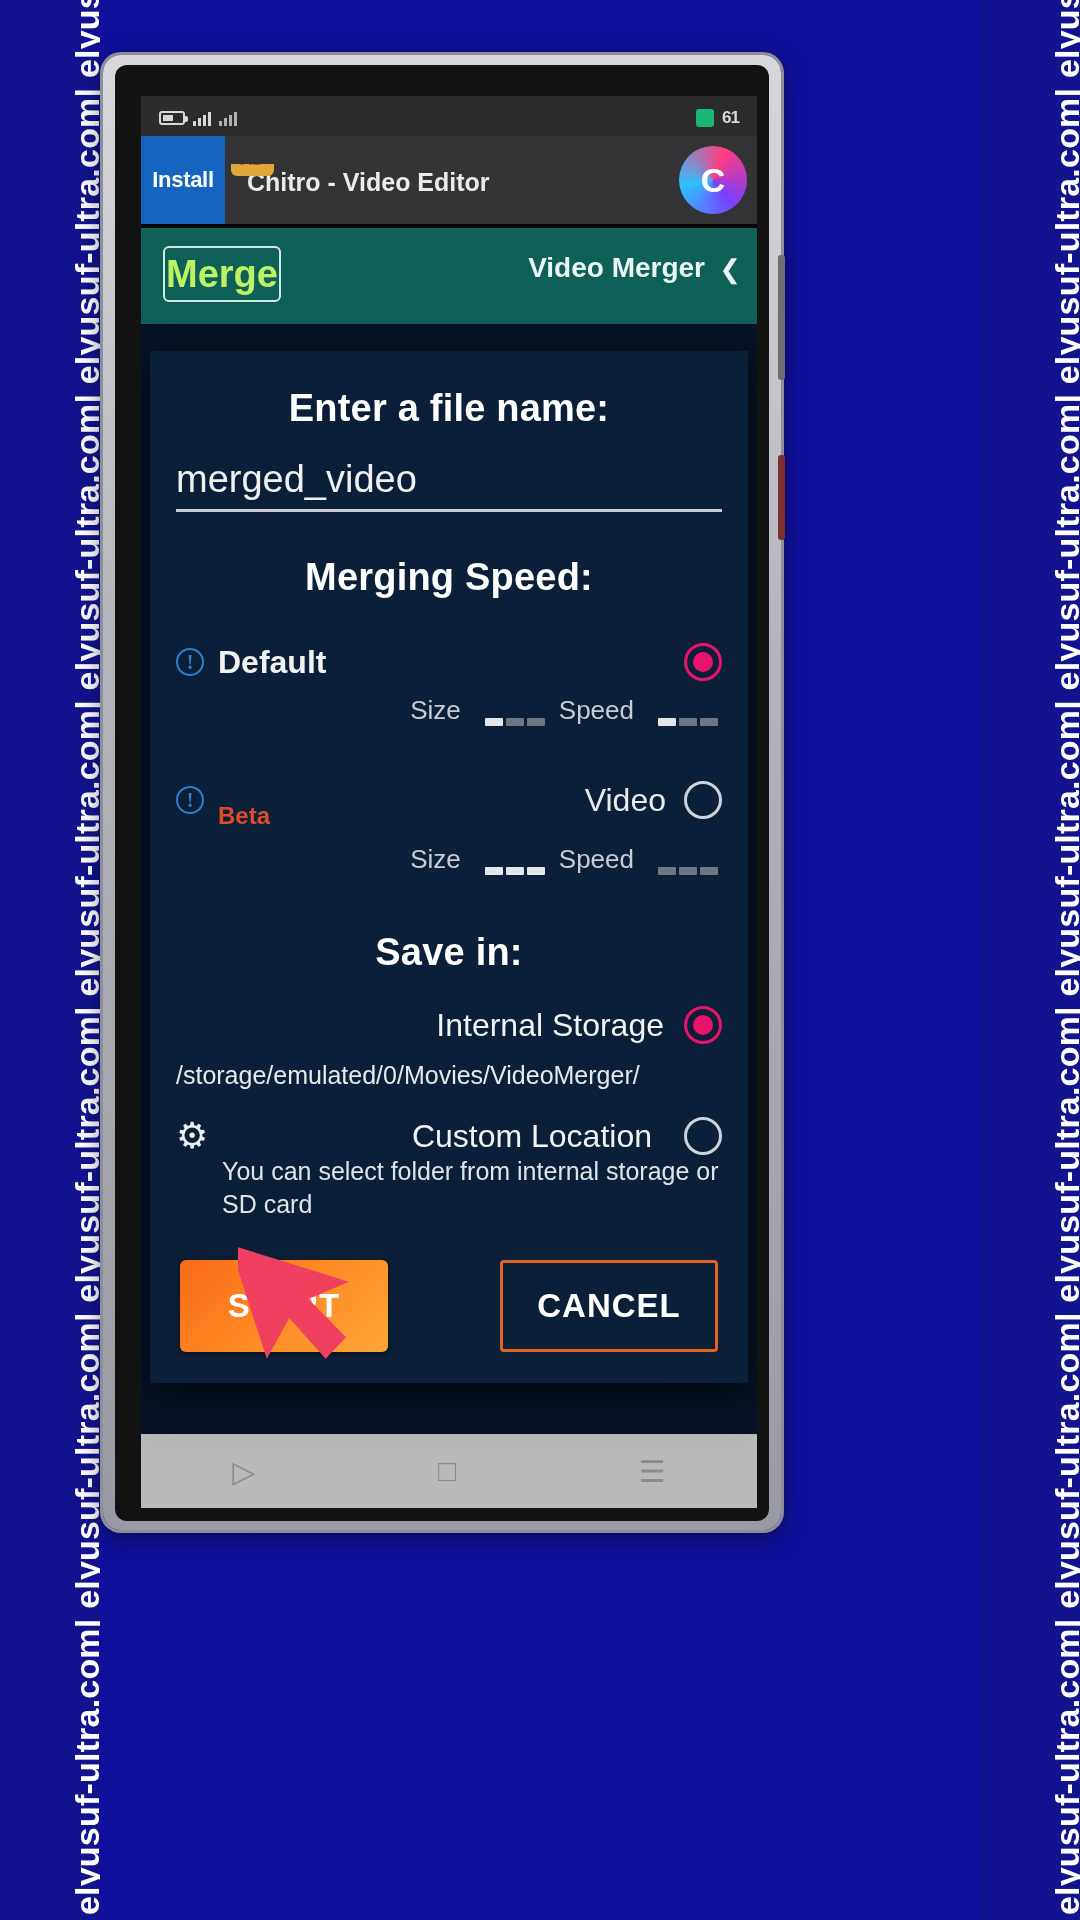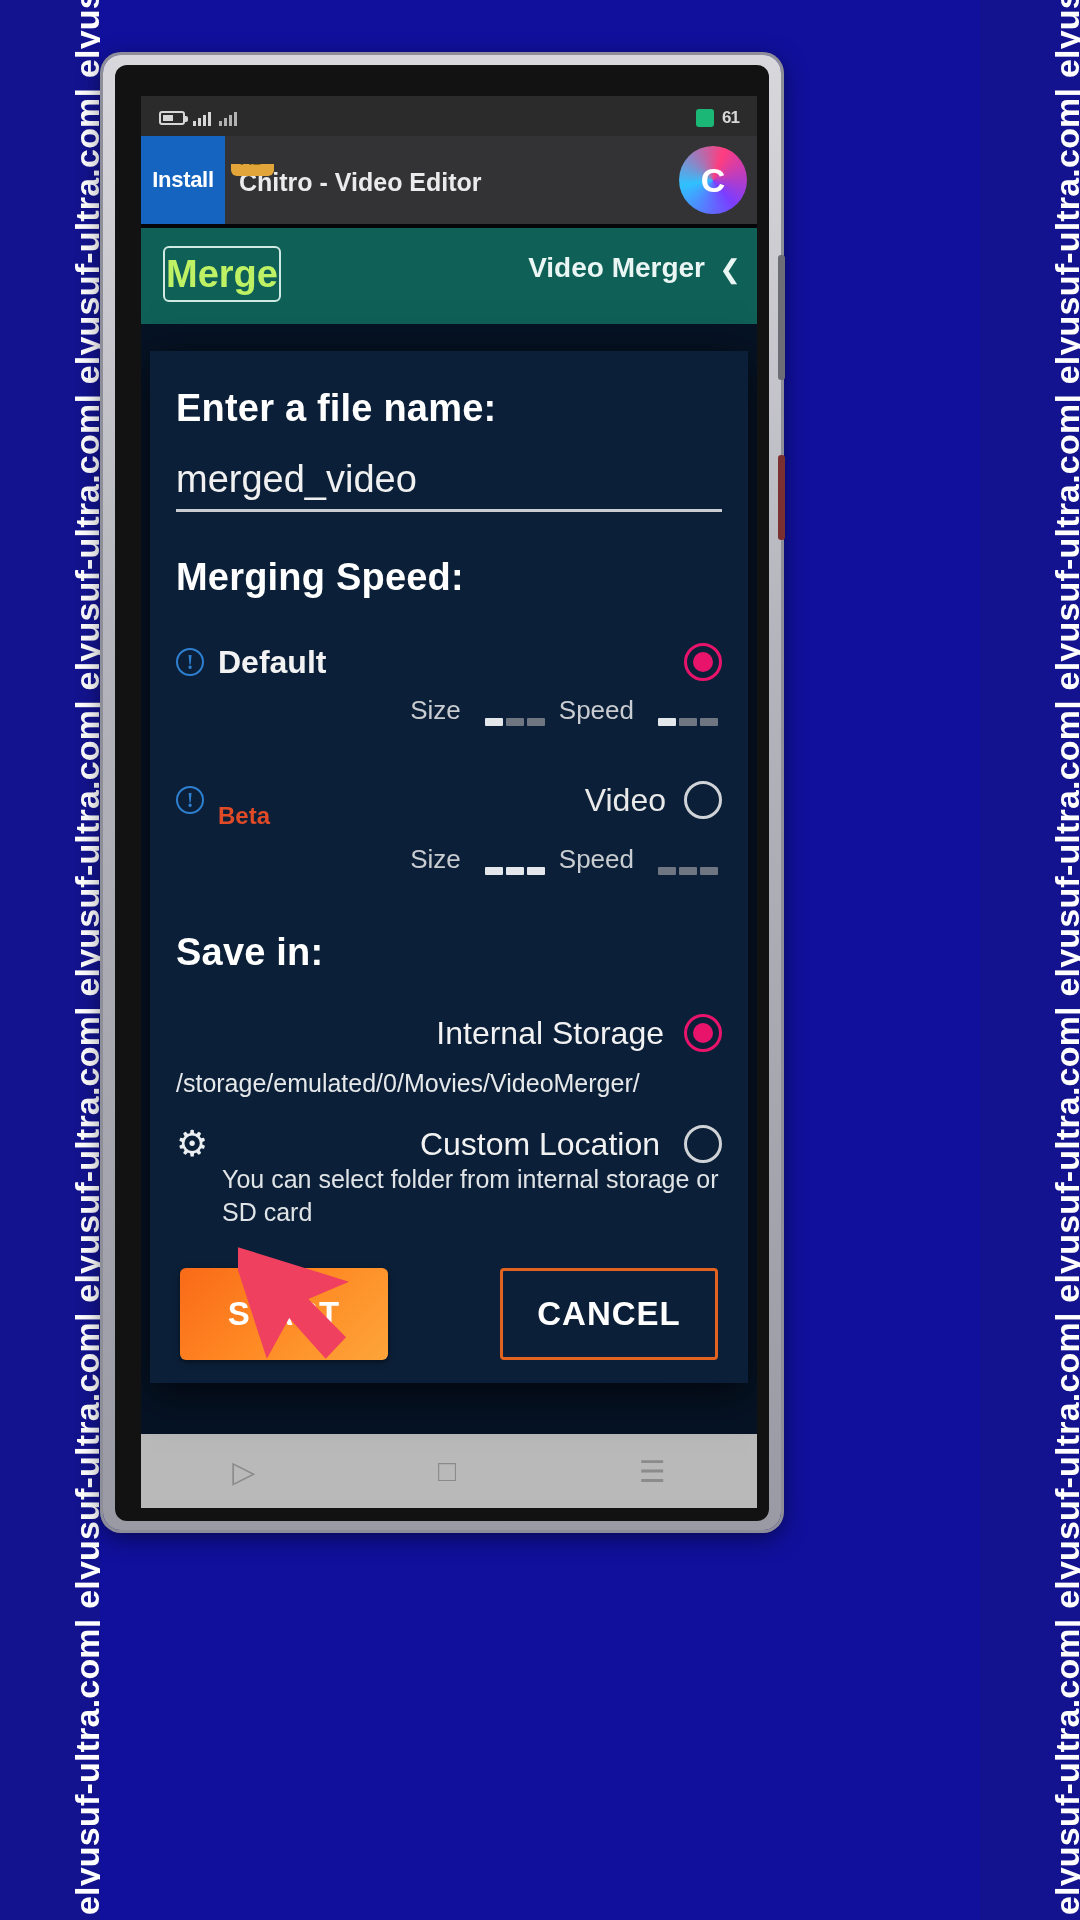--- a/index.html
+++ b/index.html
@@ -103,21 +103,21 @@
   #ad-banner {
     position: absolute; left: 0; top: 40px; width: 616px; height: 88px;
     background: #333336;
     display: flex; align-items: center;
   }
   #ad-install {
     width: 84px; height: 88px; background: #1565c0;
     display:flex; align-items:center; justify-content:center;
     color:#fff; font-size:22px; font-weight:600; letter-spacing:-.3px;
   }
-  #ad-body { position:relative; flex:1; padding-left: 14px; overflow:hidden; }
+  #ad-body { position:relative; flex:1; padding-left: 22px; overflow:hidden; }
   #ad-tag {
     position:absolute; left: 6px; top: -16px;
     background:#e2a53a; color:#8a6a12;
     font-size:17px; font-weight:700;
     padding: 2px 9px 6px 9px; border-radius: 0 0 6px 6px;
   }
   #ad-title { color:#ebebeb; font-size:25px; font-weight:700; margin-top:4px; }
   #ad-sub { color:#9b9b9b; font-size:22px; margin-top:2px; white-space:nowrap; }
   #ad-logo {
     width:68px;height:68px;border-radius:50%;margin-right:10px;
@@ -189,21 +189,21 @@
   
   #dialog {
     position:absolute; left:9px; top:255px;
     width:598px; height:1032px;
     background:#0b2038;
     box-shadow:0 10px 40px rgba(0,0,0,.7);
     padding: 0 26px;
     color:#fff;
   }
   .dlg-h {
-    text-align:left; font-size:38px; font-weight:700;
+    text-align:center; font-size:38px; font-weight:700;
     color:#ffffff; letter-spacing:.2px;
   }
   #h-filename { margin-top:36px; }
   #filename-input {
     margin-top: 28px;
     font-size:38px; color:#f0f0f0; padding-bottom:8px;
     border-bottom:3px solid #c9ccd1; text-align:left;
   }
   #h-speed { margin-top:44px; }
 
@@ -241,35 +241,35 @@
   .meter-group { display:flex; align-items:flex-end; gap:24px; }
   .meter-label { font-size:26px; color:#c9ccd0; }
   .meter { display:flex; align-items:center; gap:3px; }
   .meter i { display:block; height:8px; width:18px; background:#6f7681; border-radius:1px; }
   .meter i.f { background:#e3e6ea; }
 
   #h-savein { margin-top:56px; }
 
   .save-row {
     display:flex; align-items:center; justify-content:flex-end;
-    gap:20px; margin-top:40px;
+    gap:20px; margin-top:32px;
   }
   .save-label { font-size:32px; color:#f2f2f2; }
   #path-text {
     margin-top:16px; font-size:25px; line-height:1.25;
     color:#e6e8ea; text-align:left;
   }
   .custom-row {
     display:flex; align-items:center; justify-content:space-between;
     margin-top:26px;
   }
   .gear {
     width:36px;height:36px; color:#eceff2; font-size:36px; line-height:36px;
   }
-  .custom-right { display:flex; align-items:center; gap:24px; }
+  .custom-right { display:flex; align-items:center; gap:32px; }
   #hint-text {
     margin-top:0; margin-left:46px;
     font-size:25px; line-height:1.3; color:#e1e4e7;
   }
 
   #dlg-actions {
     display:flex; align-items:center; justify-content:space-between;
     margin-top:40px; padding:0 4px;
   }
   #btn-start {

